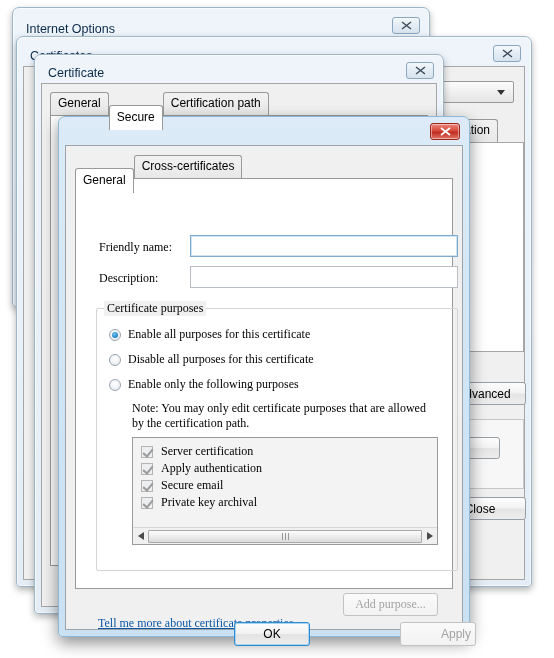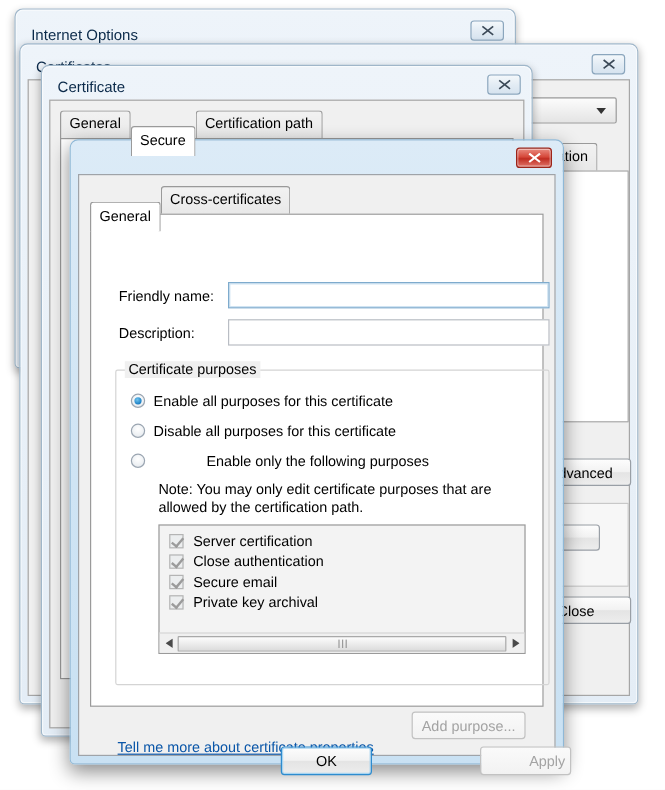--- a/index.html
+++ b/index.html
@@ -349,54 +349,54 @@
 
       <div class="tabstrip" style="left:9px; top:9px;">
         <div class="tab active">
           <span>General</span>
         </div>
         <div class="tab">
           <span>Cross-certificates</span>
         </div>
       </div>
 
-      <div class="tabpane" style="left:9px; top:32px; right:9px; height:411px;">
+      <div class="tabpane" style="left:9px; top:32px; right:9px; height:411px;font-family:Liberation Serif, serif;">
 
         <div class="lbl" style="left:23px; top:61px;">Friendly name:</div>
         <div class="txtbox focus" style="left:114px; top:56px; width:268px; height:22px;"></div>
 
         <div class="lbl" style="left:23px; top:92px;">Description:</div>
         <div class="txtbox" style="left:114px; top:87px; width:268px; height:22px;"></div>
 
         <div class="groupbox" style="left:20px; top:129px; width:362px; height:263px;"></div>
         <div class="group-title" style="left:28px; top:122px;">Certificate purposes</div>
 
         <div class="radio-row" style="left:33px; top:148px;">
           <span class="radio on"></span>
           <span class="radio-label">Enable all purposes for this certificate</span>
         </div>
         <div class="radio-row" style="left:33px; top:173px;">
           <span class="radio"></span>
           <span class="radio-label">Disable all purposes for this certificate</span>
         </div>
-        <div class="radio-row" style="left:33px; top:198px;gap:44px;">
+        <div class="radio-row" style="left:33px; top:198px;">
           <span class="radio"></span>
           <span class="radio-label">Enable only the following purposes</span>
         </div>
 
         <div class="note" style="left:56px; top:222px; width:306px;">Note: You may only edit certificate purposes that are allowed by the certification path.</div>
 
         <div class="listbox" style="left:56px; top:258px; width:306px; height:108px;">
           <div class="cb-row" style="left:8px; top:6px;">
             <span class="cbox checked"></span>
             <span class="cb-label">Server certification</span>
           </div>
           <div class="cb-row" style="left:8px; top:23px;">
             <span class="cbox checked"></span>
-            <span class="cb-label">Close authentication</span>
+            <span class="cb-label">Apply authentication</span>
           </div>
           <div class="cb-row" style="left:8px; top:40px;">
             <span class="cbox checked"></span>
             <span class="cb-label">Secure email</span>
           </div>
           <div class="cb-row" style="left:8px; top:57px;">
             <span class="cbox checked"></span>
             <span class="cb-label">Private key archival</span>
           </div>
 

